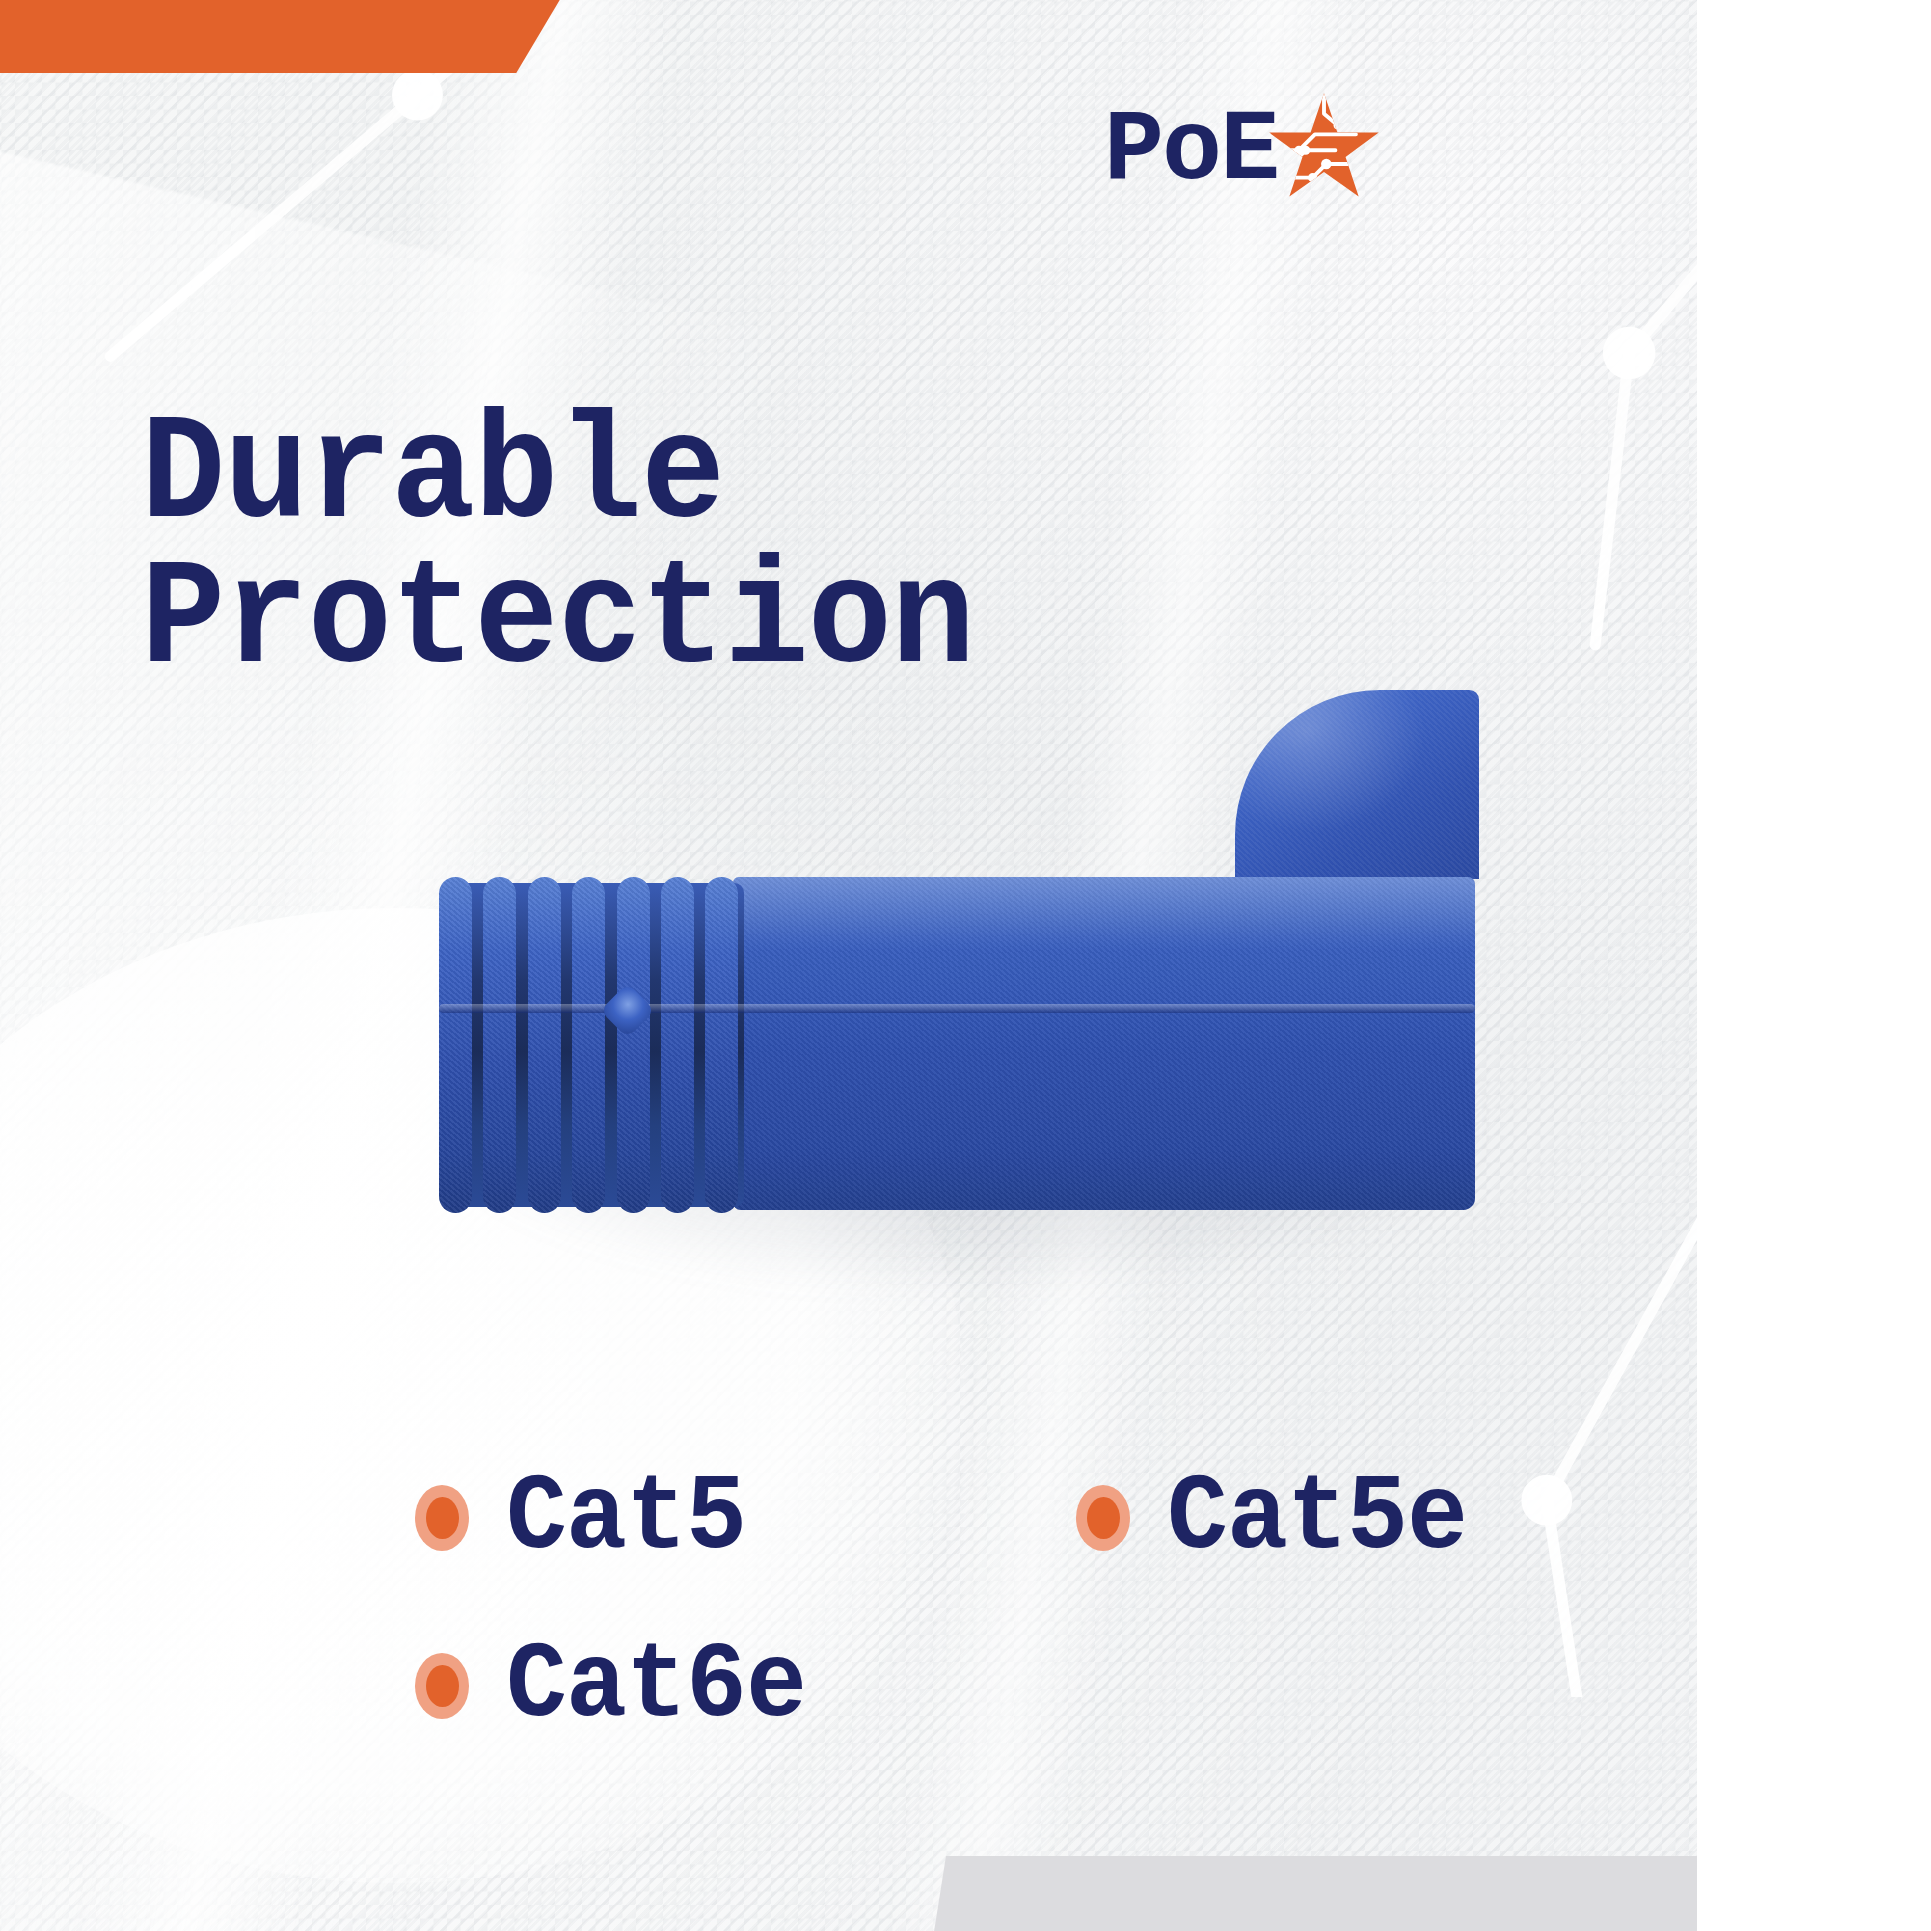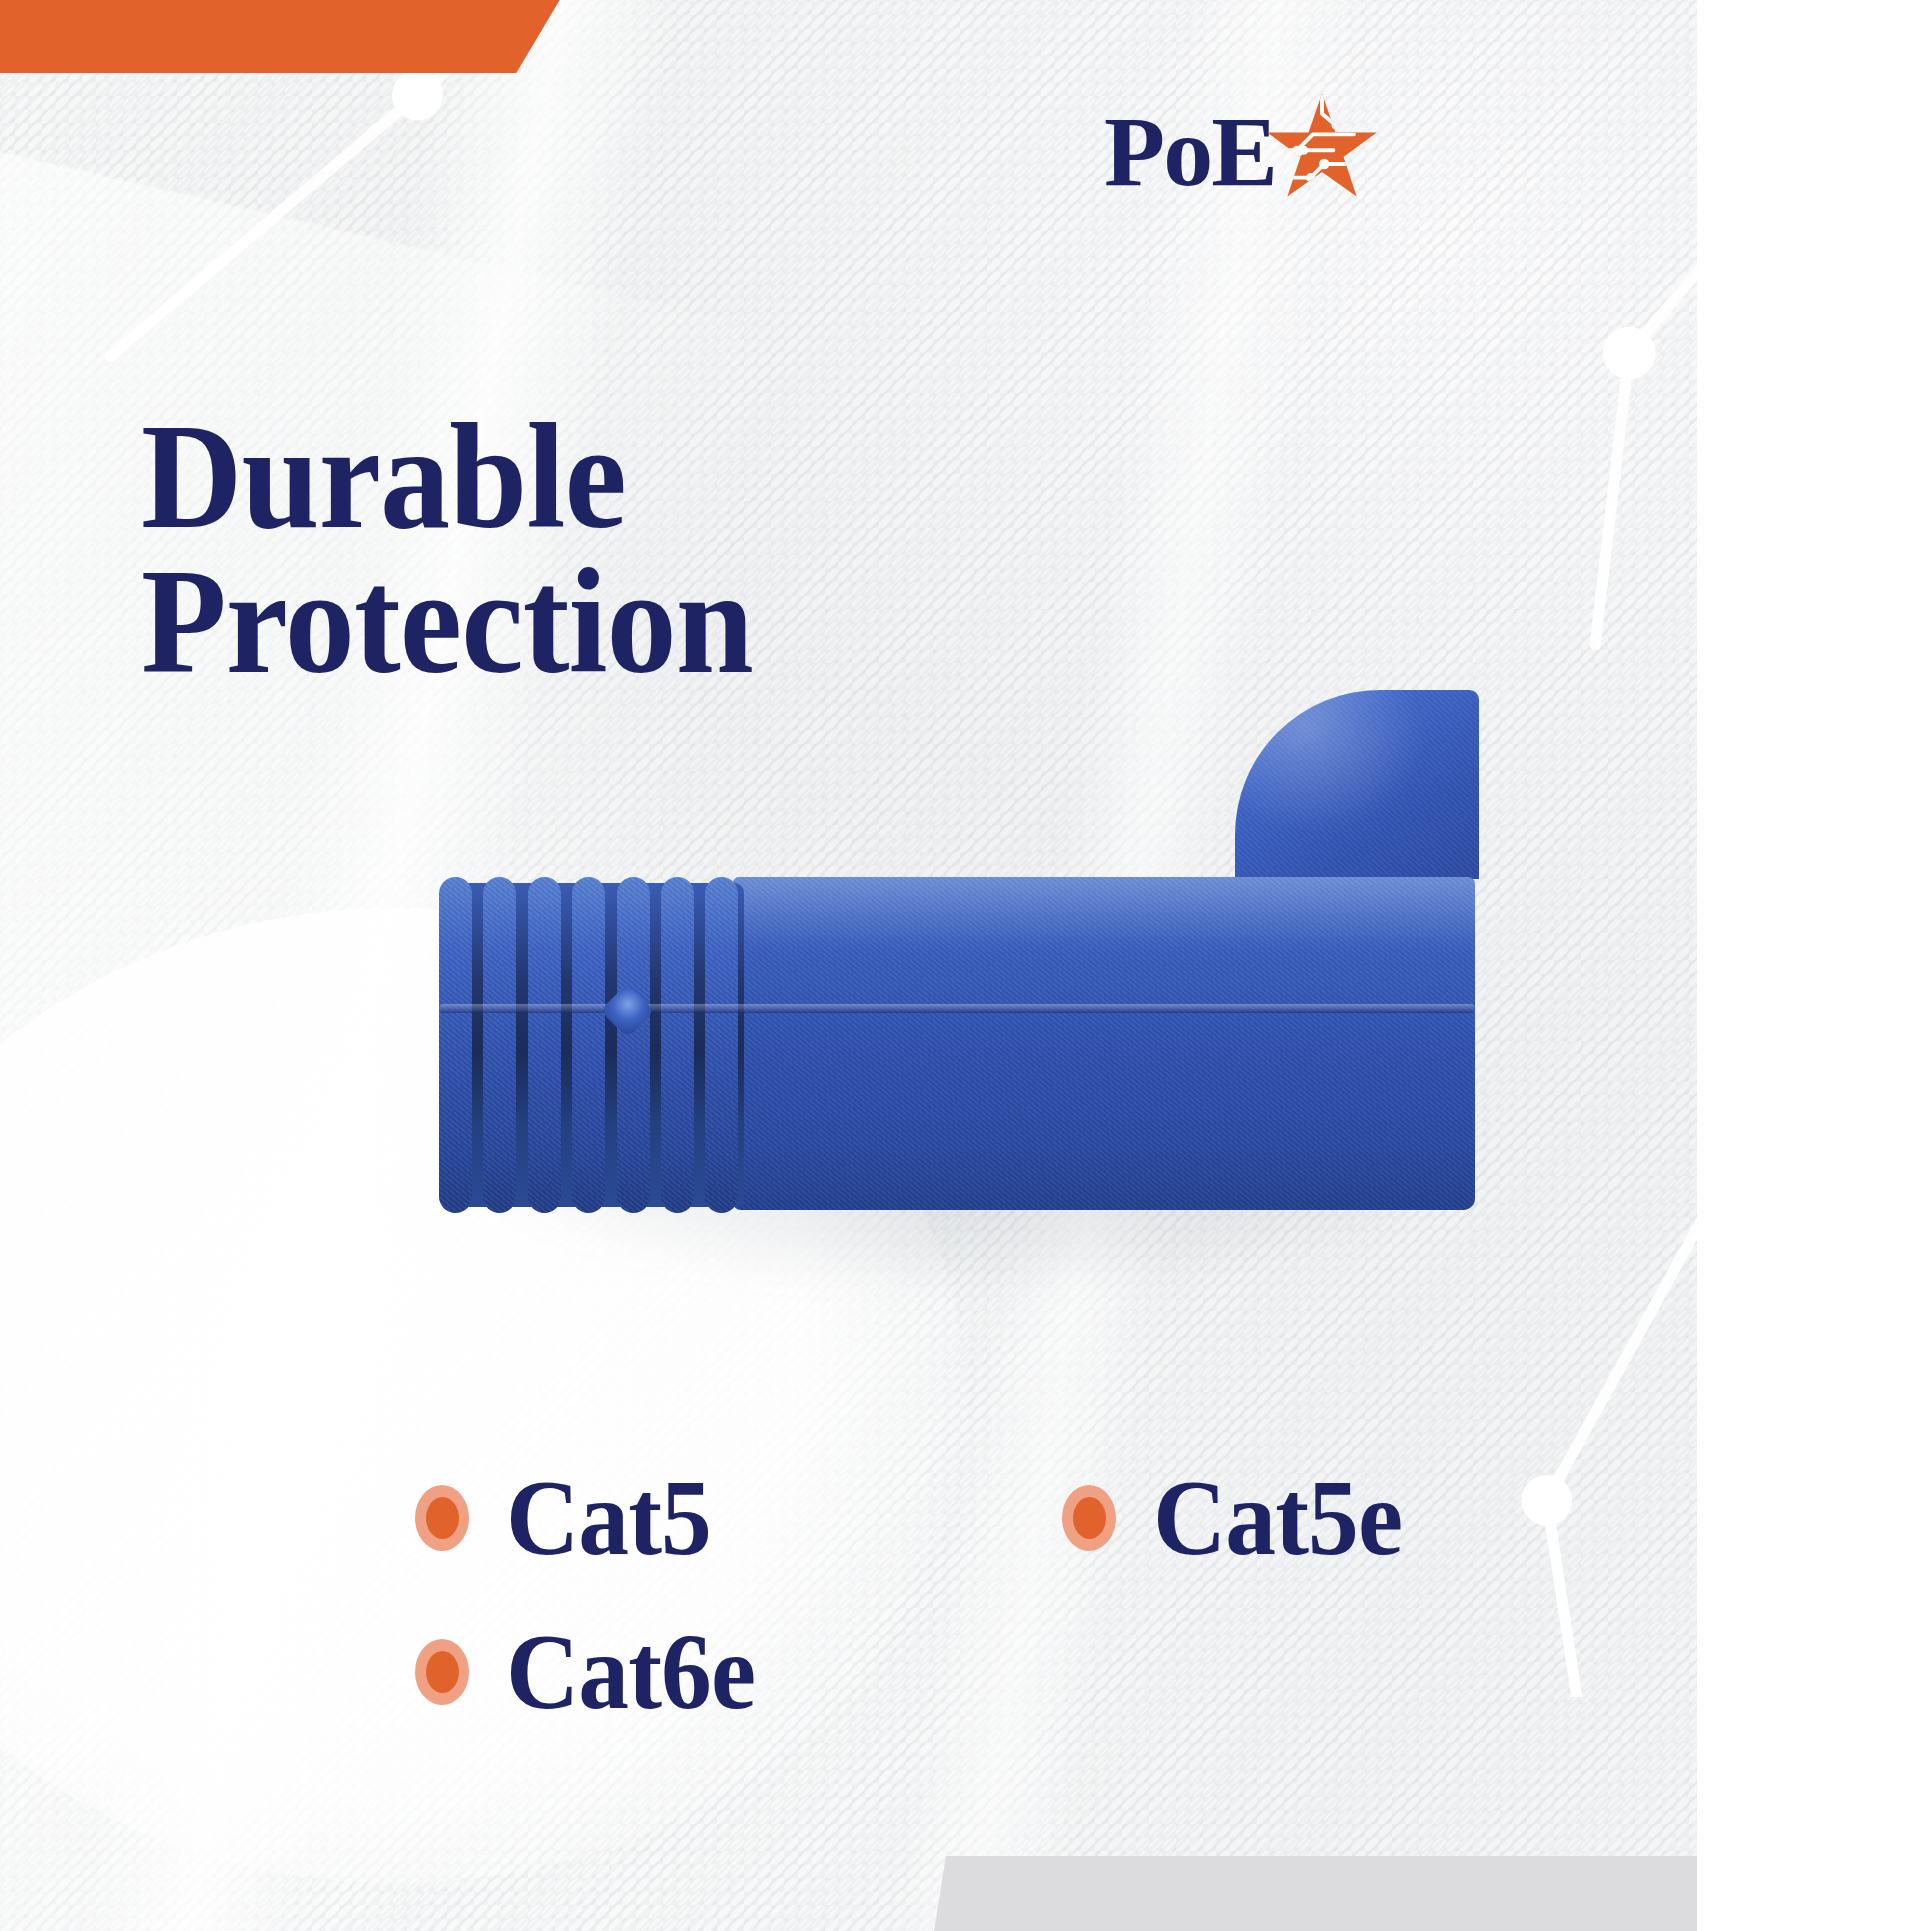--- a/index.html
+++ b/index.html
@@ -6,21 +6,21 @@
   html, body {
     margin: 0;
     padding: 0;
     background: #ffffff;
   }
   #stage {
     position: relative;
     width: 1697px;
     height: 1931px;
     overflow: hidden;
-    font-family: Liberation Serif, serif;
+    font-family: Liberation Mono, monospace;
     background: #f4f5f6;
   }
 
   
   .bg-base {
     position: absolute;
     inset: 0;
     background:
       radial-gradient(120% 90% at 18% 78%, #ffffff 0%, rgba(255,255,255,0) 55%),
       radial-gradient(90% 70% at 85% 12%, #fbfbfc 0%, rgba(251,251,252,0) 60%),
@@ -263,20 +263,21 @@
   
   .spec-list {
     position: absolute;
     left: 415px;
     top: 1441px;
     width: 1159px;
     display: grid;
     grid-template-columns: 647px 1fr;
     grid-auto-rows: 154px;
     align-items: center;
+    gap: 14px;
   }
   .spec-item {
     display: flex;
     align-items: center;
     gap: 37px;
   }
   .spec-dot {
     flex: 0 0 auto;
     width: 54px;
     height: 66px;

